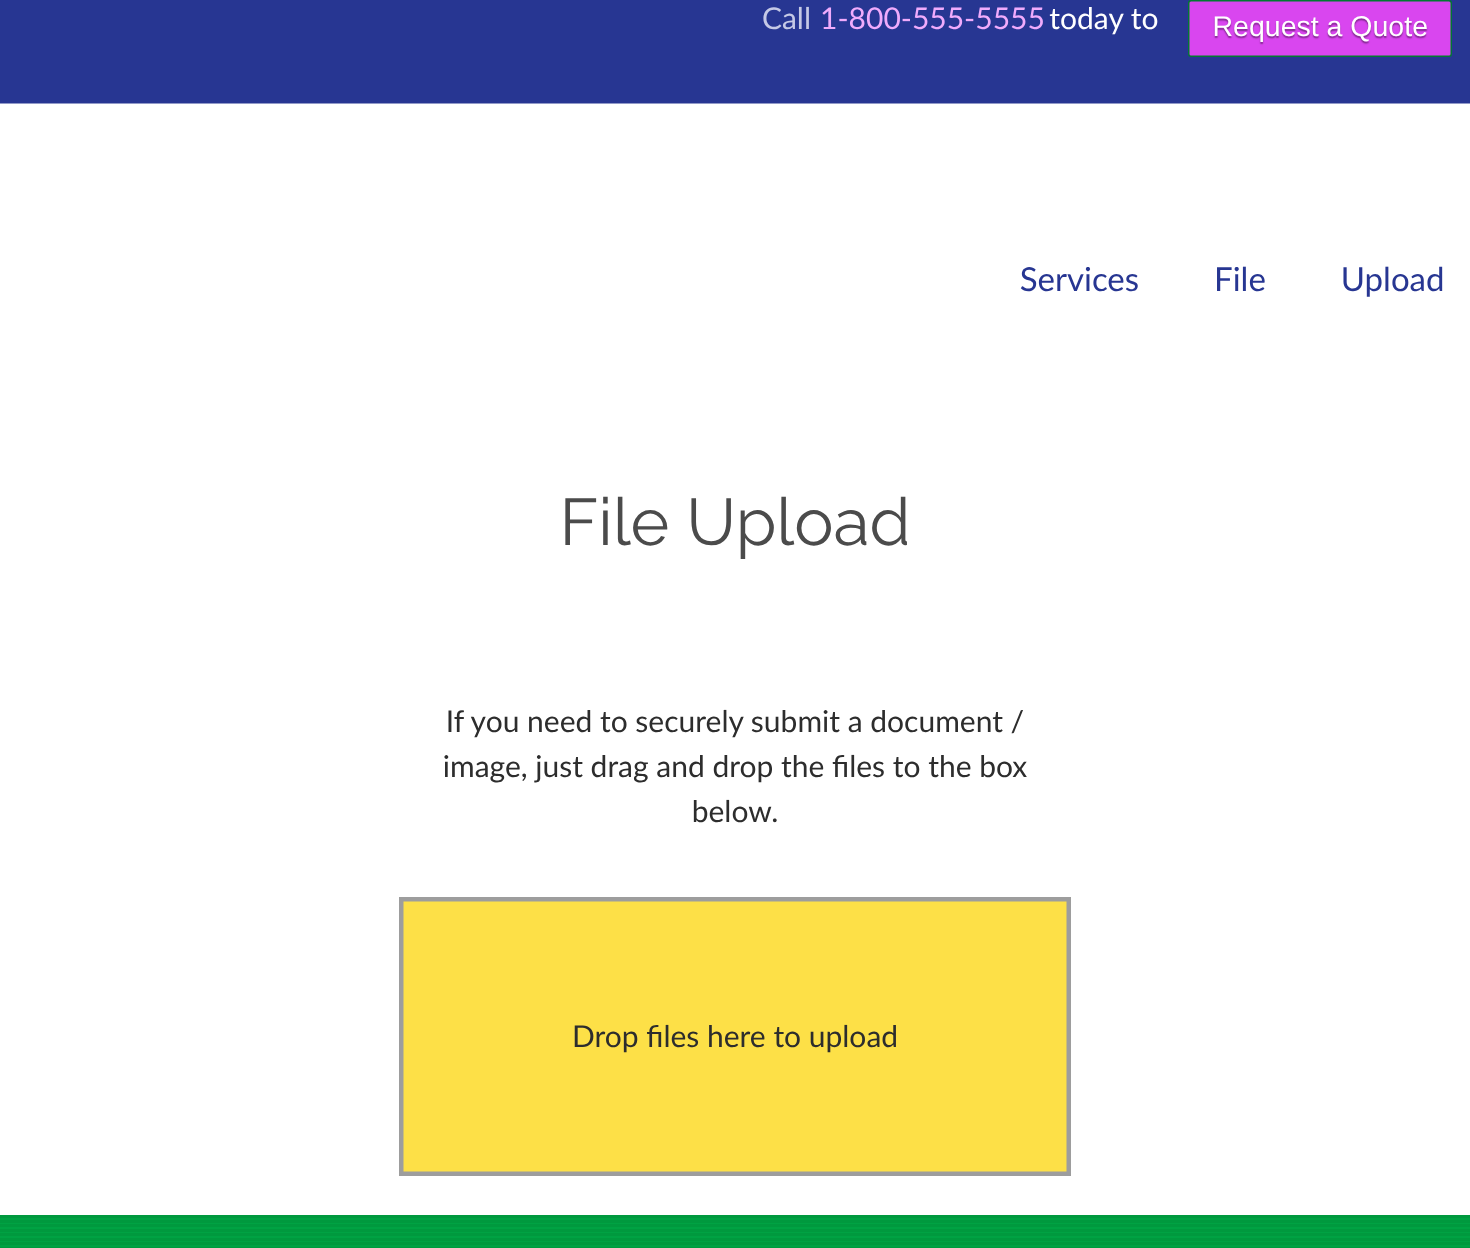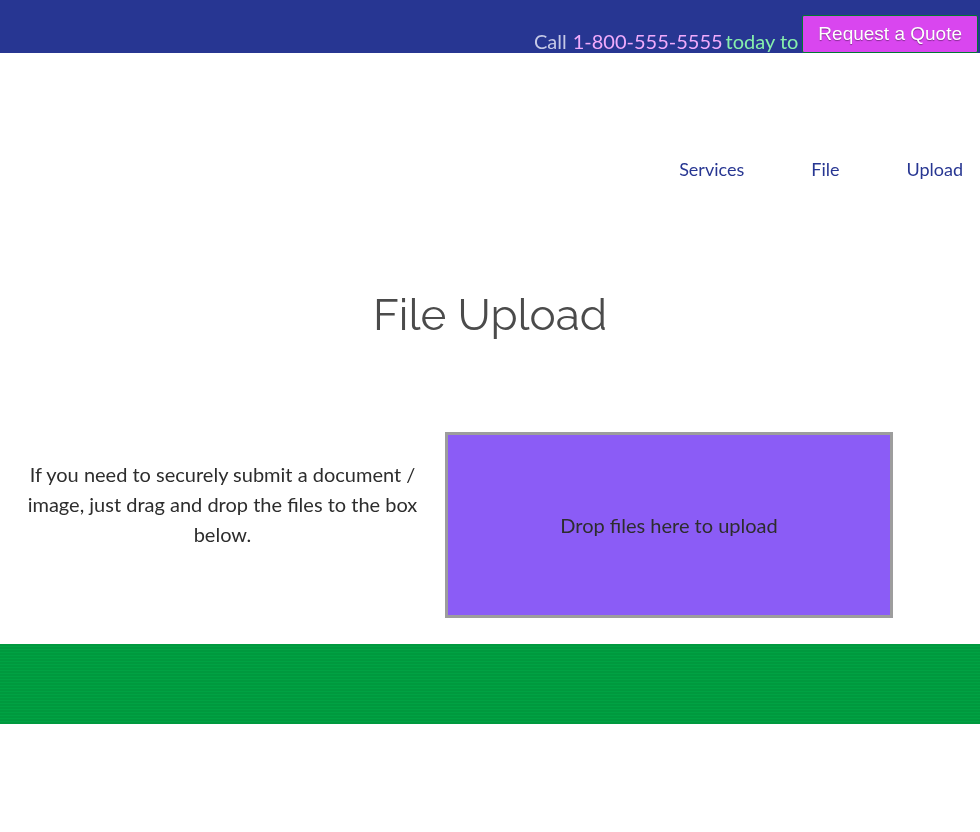--- a/index.html
+++ b/index.html
@@ -11,43 +11,43 @@
     body {
       font-family: -apple-system, BlinkMacSystemFont, "Segoe UI", "Lato", "Raleway", sans-serif;
       width: 980px;
       height: 832px;
       overflow: hidden;
       background: #ffffff;
     }
     
     .top-bar {
       background: #273692;
-      height: 53px;
+      height: 69px;
       display: flex;
-      align-items: flex-end;
+      align-items: flex-start;
       justify-content: flex-end;
-      padding-right: 2px;
+      padding-right: 12px;
       color: #ffffff;
       font-size: 20px;
     }
     
     .top-bar-text {
       color: #c5c9e6;
       margin-right: 6px;
     }
     
     .phone-number {
       color: #f0abfc;
       font-weight: 400;
     }
     
     .today-to {
-      color: #86efac;
+      color: #ffffff;
       margin-left: 3px;
-      margin-right: 4px;
+      margin-right: 20px;
     }
     
     .quote-button {
       background: #d946ef;
       color: #ffffff;
       border: 1px solid #007a31;
       padding: 7px 15px;
       font-size: 19px;
       cursor: pointer;
       text-shadow: 0 1px 1px rgba(0,0,0,0.4);
@@ -57,61 +57,61 @@
     .header-area {
       height: 232px;
       display: flex;
       align-items: center;
       justify-content: flex-end;
       padding-right: 17px;
     }
     
     .nav {
       display: flex;
-      gap: 67px;
-      font-size: 18px;
+      gap: 50px;
+      font-size: 22px;
       color: #273692;
       text-align: center;
     }
     
     .nav-item {
       cursor: pointer;
       color: #273692;
     }
     
     .page-title {
       text-align: center;
       font-size: 44px;
       font-weight: 400;
       color: #4b4b4b;
-      margin-top: 4px;
+      margin-top: 22px;
       margin-bottom: 92px;
       font-family: "Raleway", -apple-system, sans-serif;
     }
     
     .content {
       display: flex;
-      flex-direction: row;
+      flex-direction: column;
       align-items: center;
     }
     
     .description {
       width: 445px;
       text-align: center;
       font-size: 20px;
       color: #2d2d2d;
       line-height: 1.5;
       margin-bottom: 42px;
     }
     
     .dropzone {
       width: 448px;
       height: 186px;
       border: 3px solid #9d9d9d;
-      background: #8b5cf6;
+      background: #fde047;
       display: flex;
       align-items: center;
       justify-content: center;
       cursor: pointer;
       font-size: 20px;
       color: #2d2d2d;
     }
     
     .dropzone-inner {
       text-align: center;

